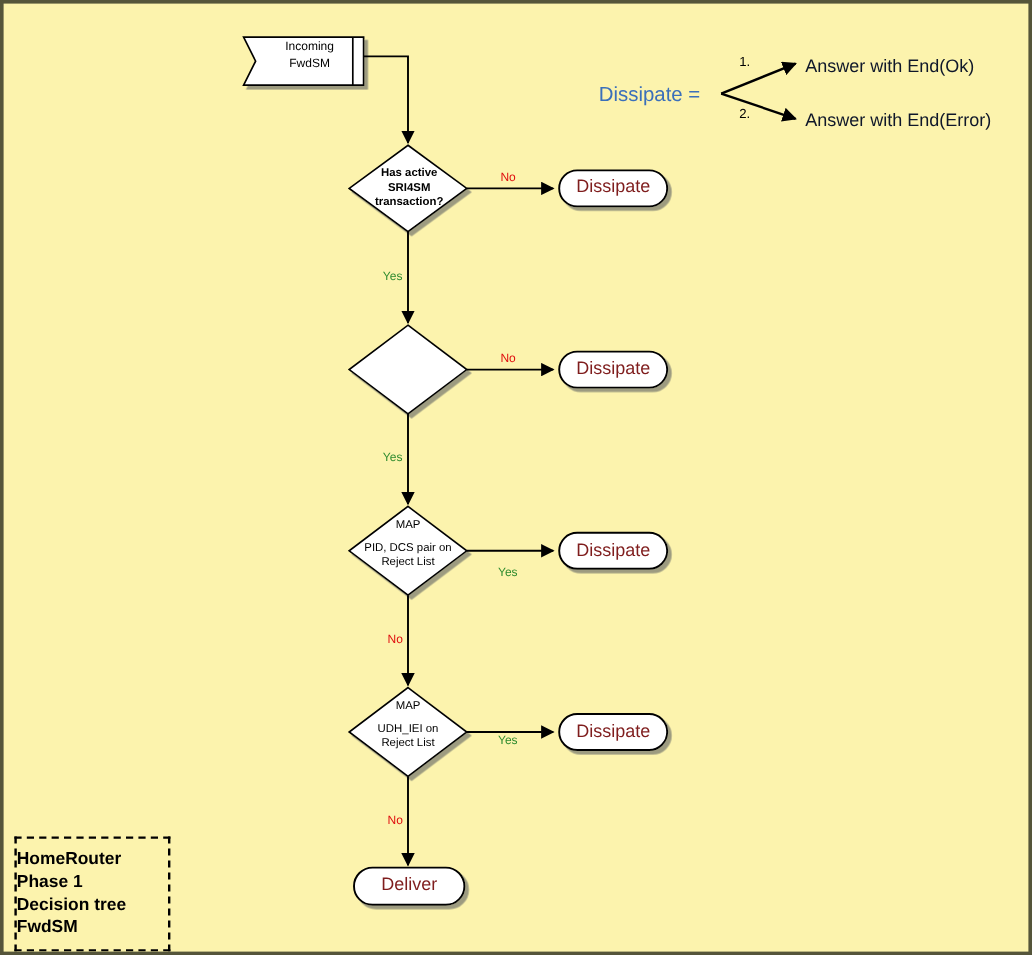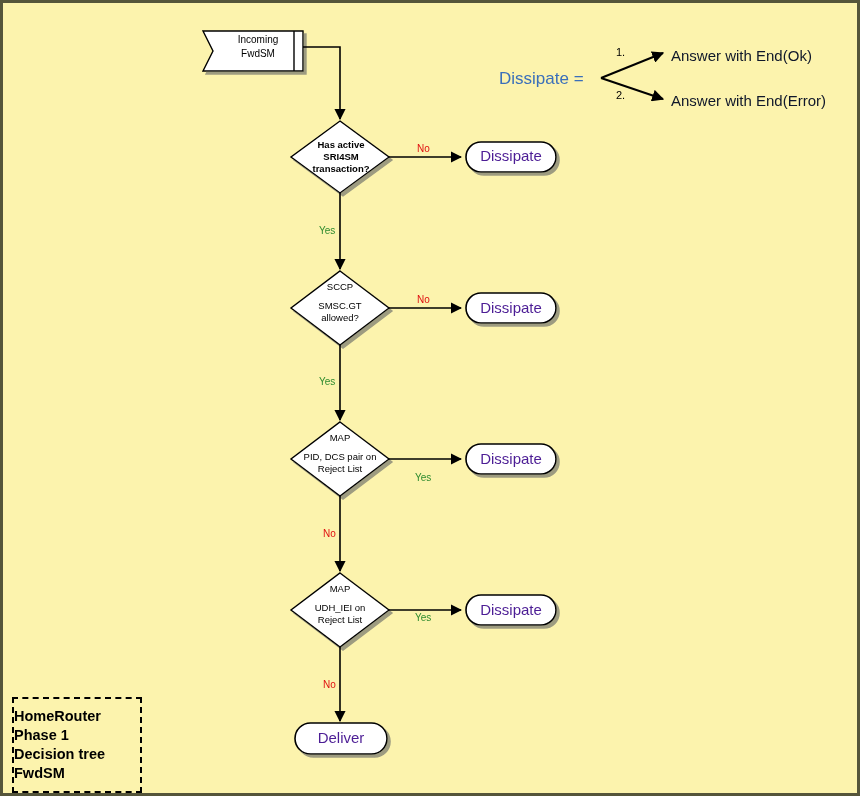--- a/index.html
+++ b/index.html
@@ -56,21 +56,21 @@
   }
   .d1 { left: 286px; top: 136px; font-weight: bold; }
   .d2 { left: 285px; top: 278px; }
   .d3 { left: 285px; top: 429px; }
   .d4 { left: 285px; top: 580px; }
 
   
   .pill-label {
     font-size: 15px;
     line-height: 18px;
-    color: #4c1d95;
+    color: #7f1d1d;
     width: 100px;
   }
   .p1 { left: 458px; top: 144px; }
   .p2 { left: 458px; top: 296px; }
   .p3 { left: 458px; top: 447px; }
   .p4 { left: 458px; top: 598px; }
   .p5 { left: 288px; top: 726px; }
 
   
   .edge-label {
@@ -197,27 +197,20 @@
   </div>
 
   <div class="node-text diamond-label d1">
     <span class="body">
       <span>Has active</span><br>
       <span>SRI4SM</span><br>
       <span>transaction?</span>
     </span>
   </div>
 
-  <div class="node-text diamond-label d2">
-    <span class="hdr">SCCP</span>
-    <span class="body">
-      <span>SMSC.GT</span><br>
-      <span>allowed?</span>
-    </span>
-  </div>
 
   <div class="node-text diamond-label d3">
     <span class="hdr">MAP</span>
     <span class="body">
       <span>PID, DCS pair on</span><br>
       <span>Reject List</span>
     </span>
   </div>
 
   <div class="node-text diamond-label d4">

